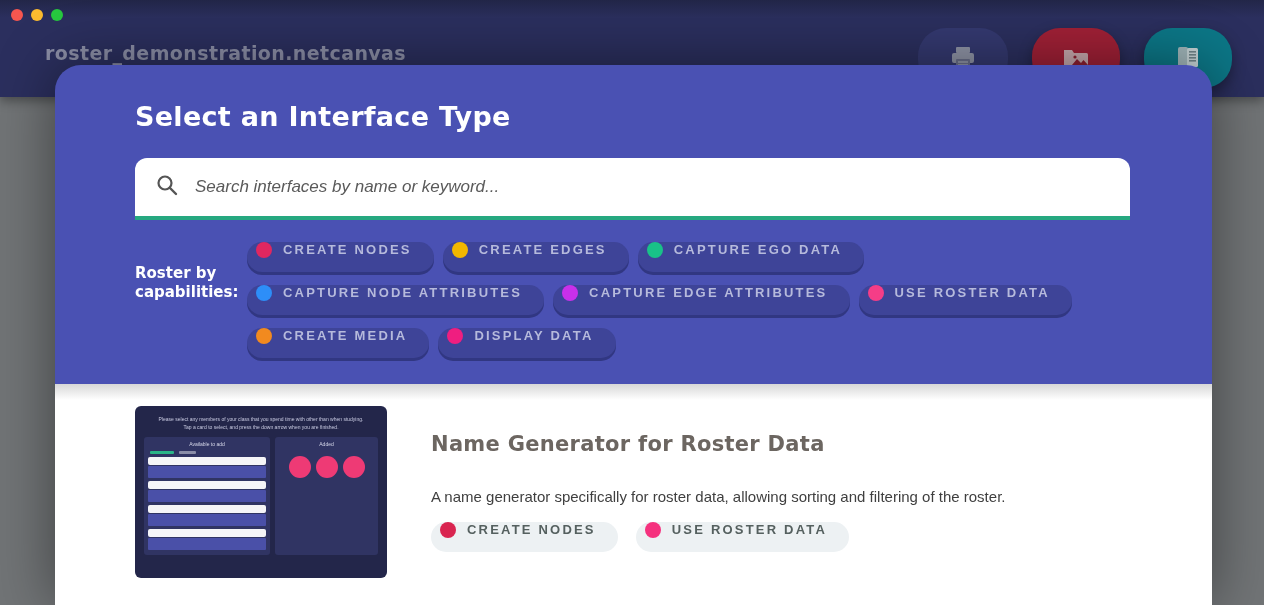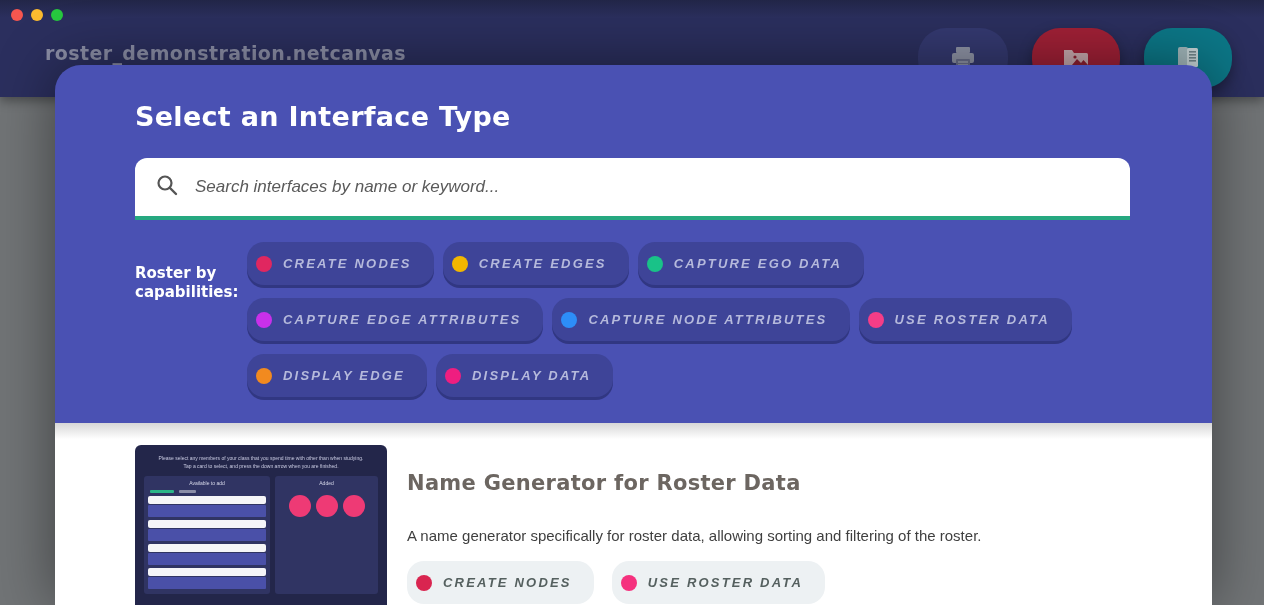--- a/index.html
+++ b/index.html
@@ -34,31 +34,31 @@
   .search-box svg{margin:0 14px 0 20px;flex:0 0 auto;}
   .search-input{border:none;outline:none;flex:1;height:100%;font-size:17px;
     font-style:italic;color:#404040;background:transparent;
     font-family:"Liberation Sans",sans-serif;}
   .search-input::placeholder{color:#5a5a5a;font-style:italic;}
   .filter-row{display:flex;margin-top:22px;}
   .filter-label{width:112px;flex:0 0 auto;color:#ffffff;font-weight:bold;
     font-size:15px;line-height:1.25;font-family:"DejaVu Sans",sans-serif;
     padding-top:22px;}
   .chips{display:flex;flex-wrap:wrap;gap:13px 9px;align-content:flex-start;}
-  .chip{display:flex;align-items:center;height:43px;border-radius:17px;
+  .chip{display:flex;align-items:flex-start;height:30px;border-radius:17px;
     background:#3e4498;box-shadow:0 3px 0 rgba(20,24,70,.45);cursor:pointer;
-    padding:0 22px 0 9px;font-style:italic;}
+    padding:0 22px 0 9px;}
   .chip .dot{width:16px;height:16px;border-radius:50%;margin-right:11px;flex:0 0 auto;}
   .chip .lbl{font-size:13px;letter-spacing:2.2px;color:#b6badc;font-weight:600;
     white-space:nowrap;}
 
   
   .modal-body{flex:1;background:linear-gradient(180deg,#d7d7d7 0,#ffffff 16px);
     padding:22px 80px;overflow:hidden;}
-  .result-card{display:flex;gap:20px;cursor:pointer;}
+  .result-card{display:flex;gap:44px;cursor:pointer;}
 
   
   .thumb{width:252px;height:172px;background:#23264a;border-radius:6px;
     padding:9px 9px;box-sizing:border-box;flex:0 0 auto;overflow:hidden;}
   .t-caption{font-size:5px;line-height:1.55;color:#c9cbe2;text-align:center;
     margin:1px 14px 5px 14px;}
   .t-panels{display:flex;gap:5px;height:118px;}
   .t-left{width:126px;background:#303463;border-radius:3px;padding:4px;
     box-sizing:border-box;display:flex;flex-direction:column;}
   .t-right{flex:1;background:#303463;border-radius:3px;padding:4px;
@@ -157,34 +157,34 @@
           </div>
           <div class="chip">
             <span class="dot" style="background: rgb(242, 183, 0);"></span>
             <span class="lbl">CREATE EDGES</span>
           </div>
           <div class="chip">
             <span class="dot" style="background: rgb(25, 194, 136);"></span>
             <span class="lbl">CAPTURE EGO DATA</span>
           </div>
           <div class="chip">
+            <span class="dot" style="background: rgb(45, 142, 248);"></span>
+            <span class="lbl">CAPTURE NODE ATTRIBUTES</span>
+          </div>
+          <div class="chip">
             <span class="dot" style="background: rgb(201, 48, 234);"></span>
             <span class="lbl">CAPTURE EDGE ATTRIBUTES</span>
           </div>
           <div class="chip">
-            <span class="dot" style="background: rgb(45, 142, 248);"></span>
-            <span class="lbl">CAPTURE NODE ATTRIBUTES</span>
-          </div>
-          <div class="chip">
             <span class="dot" style="background: rgb(245, 61, 135);"></span>
             <span class="lbl">USE ROSTER DATA</span>
           </div>
           <div class="chip">
             <span class="dot" style="background: rgb(242, 138, 31);"></span>
-            <span class="lbl">DISPLAY EDGE</span>
+            <span class="lbl">CREATE MEDIA</span>
           </div>
           <div class="chip">
             <span class="dot" style="background: rgb(239, 30, 128);"></span>
             <span class="lbl">DISPLAY DATA</span>
           </div>
         </div>
       </div>
     </div>
 
     <div class="modal-body">

